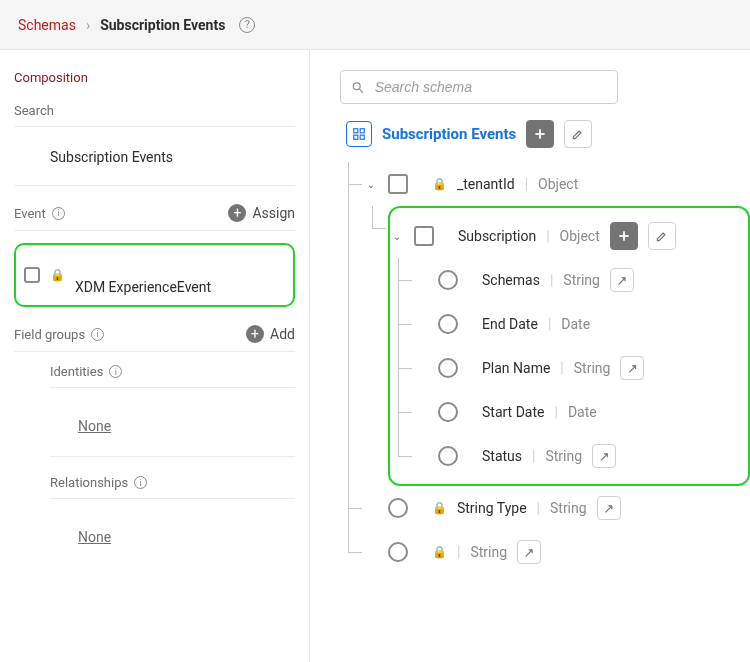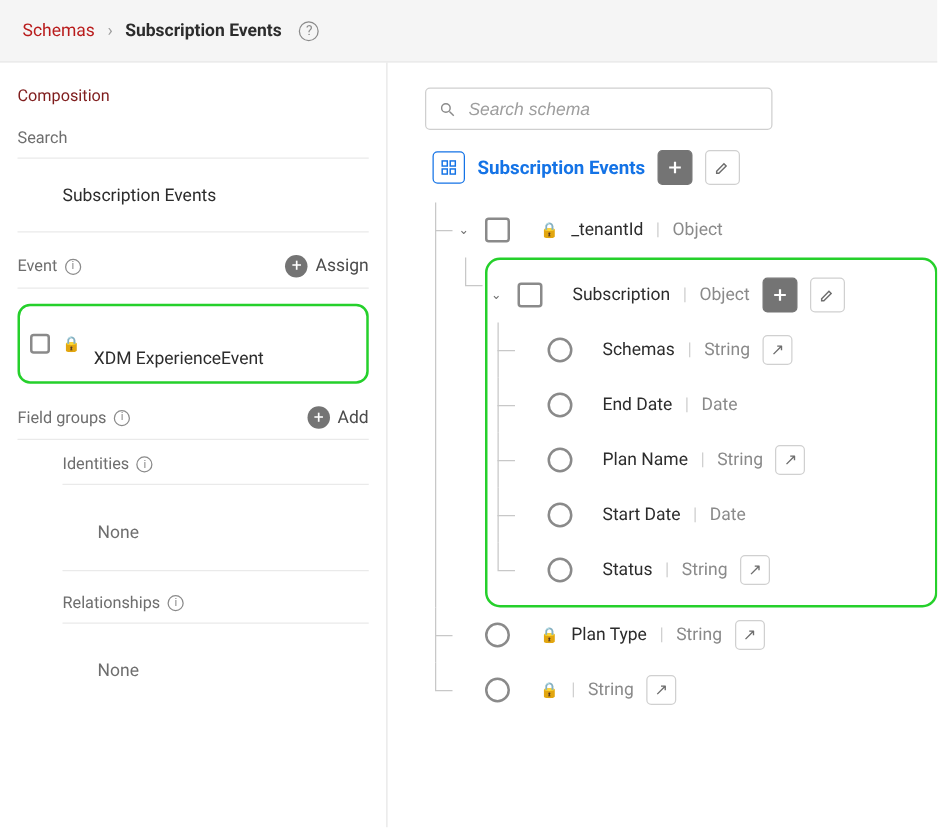--- a/index.html
+++ b/index.html
@@ -101,21 +101,21 @@
   .checkbox {
     width: 16px; height: 16px; border: 2px solid #8a8a8a; border-radius: 3px; background: #fff;
   }
   .lock {
     color: #8a8a8a; font-size: 12px;
   }
   .class-row .name, .group-row .name { color: #2c2c2c; margin-top: 24px; }
   .group-row { margin-bottom: 20px; }
 
   .identities-block, .relationships-block { margin-top: 10px; margin-left: 36px; }
-  .none-text { padding: 18px 0 22px 28px; color: #6e6e6e; border-bottom: 1px solid #eaeaea; }
+  .none-text { padding: 18px 0 22px 28px; color: #6e6e6e; border-bottom: 1px solid #eaeaea; text-decoration: underline; }
 
   
   .search {
     width: 278px;
     border: 1px solid #cfcfcf;
     border-radius: 4px;
     height: 34px;
     display: flex;
     align-items: center;
     padding: 0 10px;
@@ -381,21 +381,21 @@
             </li>
           </ul>
         </li>
 
         <li>
           <div class="node-row">
             <span style="width:14px"></span>
             <span class="node-circle"></span>
             <span style="width:4px"></span>
             <span class="lock">🔒</span>
-            <span class="field-name">Plan Type</span>
+            <span class="field-name">String Type</span>
             <span class="type-sep">|</span>
             <span class="type-name">String</span>
             <span class="arrow-btn">↗</span>
           </div>
         </li>
 
         <li>
           <div class="node-row">
             <span style="width:14px"></span>
             <span class="node-circle"></span>

